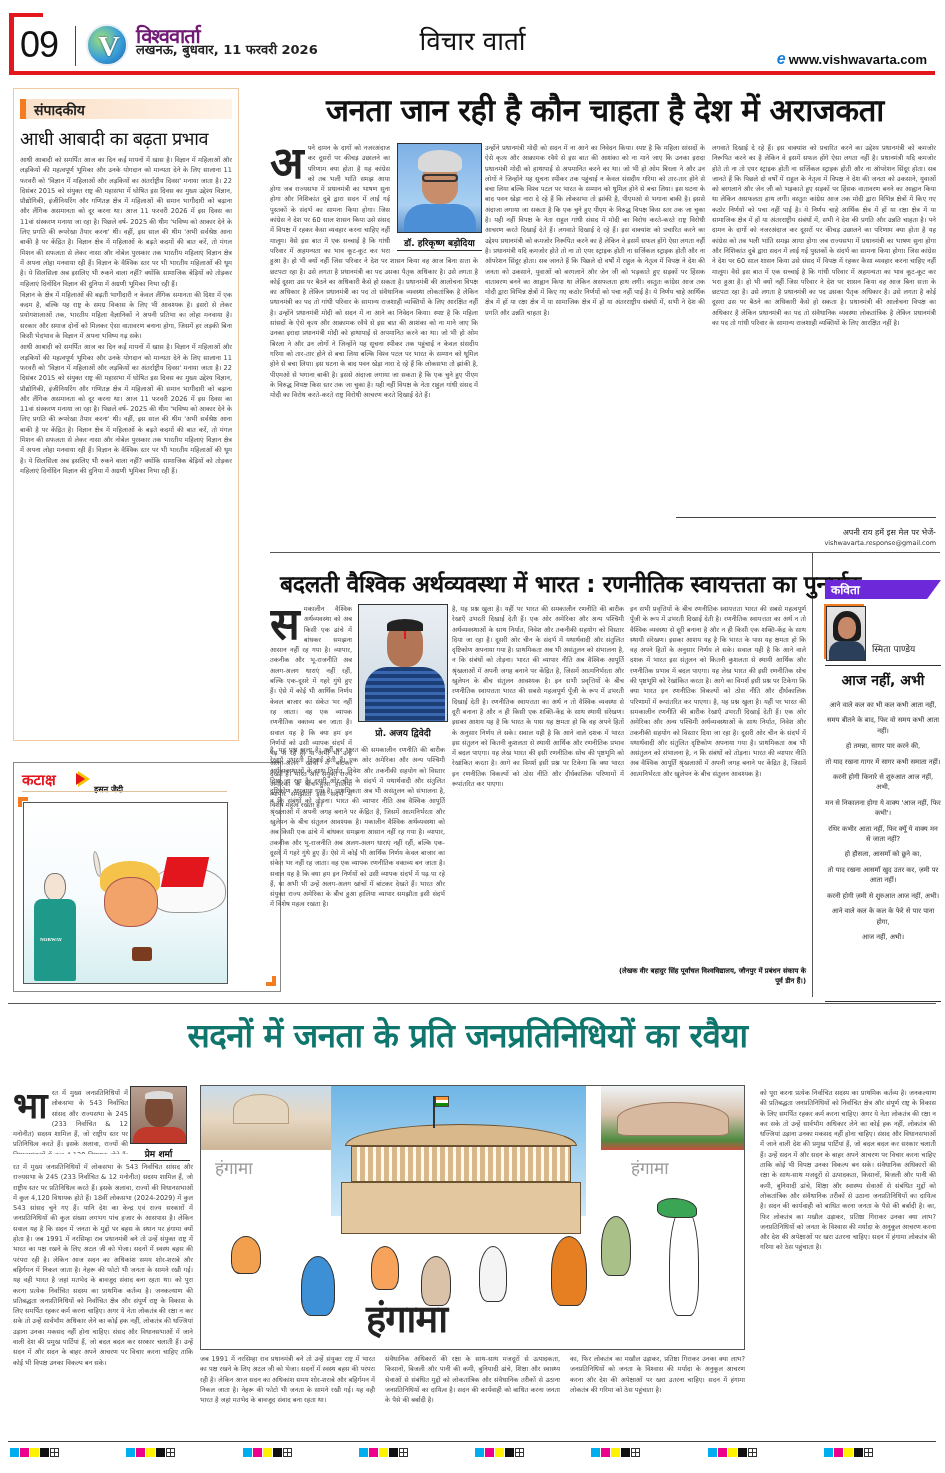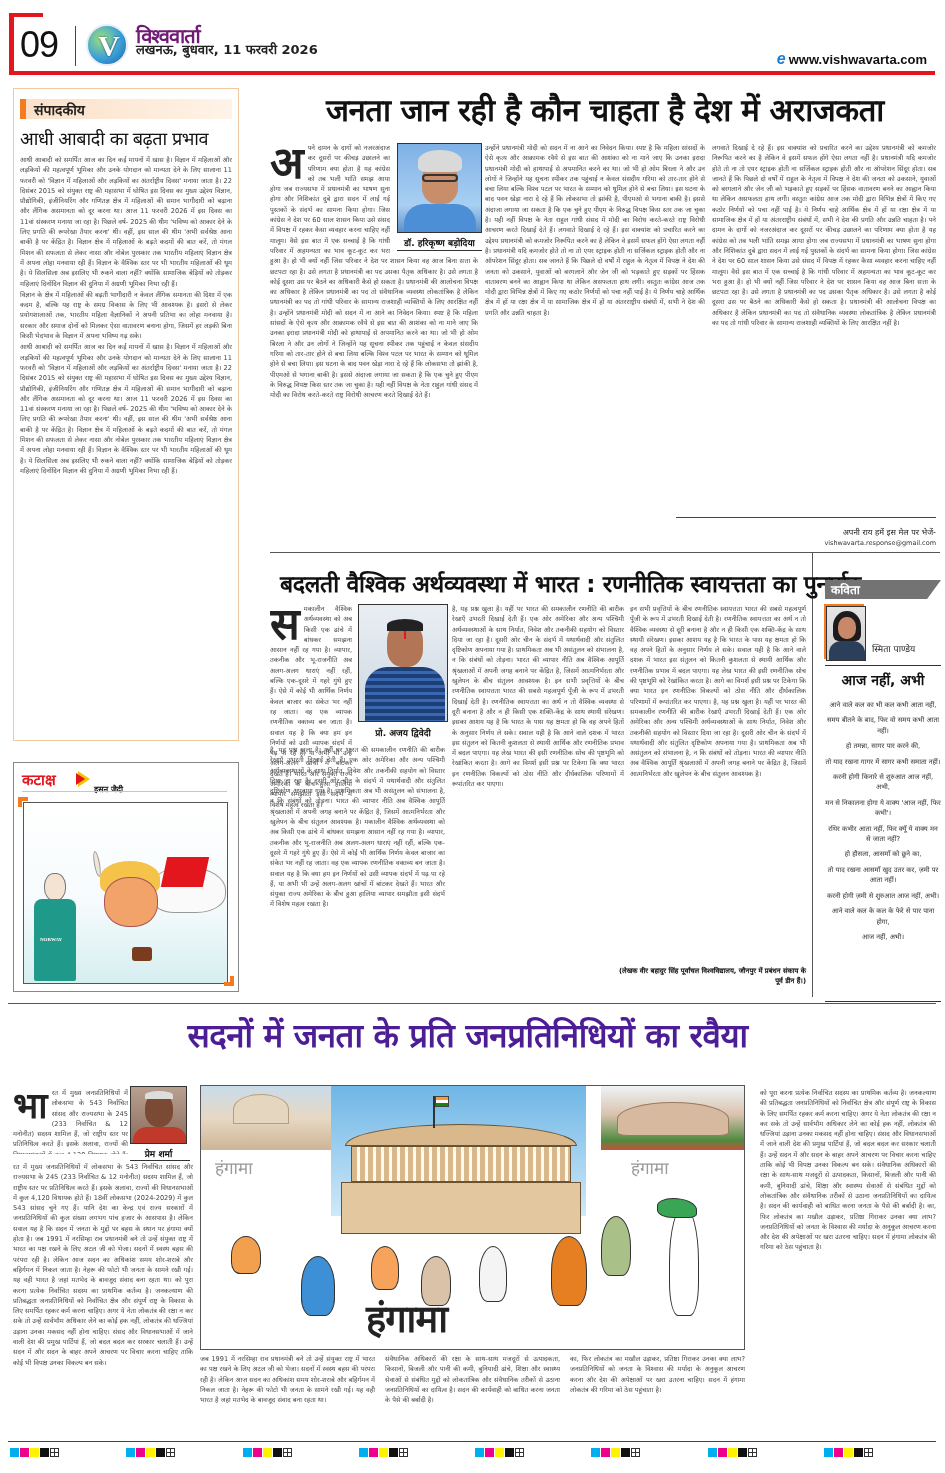--- a/index.html
+++ b/index.html
@@ -28,21 +28,21 @@
 
   
   .editorial { position: absolute; left: 13px; top: 88px; width: 226px; height: 653px; border: 1px solid #f0c9a3; padding: 0 6px; }
   .ed-tag { margin-top: 10px; height: 20px; background: linear-gradient(to right, #fbe0c7, #fff3e8); position: relative; }
   .ed-tag::before { content: ""; position: absolute; left: 0; top: 0; width: 6px; height: 20px; background: #f47b20; }
   .ed-tag span { position: absolute; left: 14px; top: 1px; font-size: 14px; font-weight: 700; color: #222; }
   .ed-headline { font-size: 18px; font-weight: 400; color: #111; margin: 7px 0 5px 0; letter-spacing: -0.5px; }
   .editorial .txt { height: 600px; }
 
   
-  .cartoon-box { position: absolute; left: 13px; top: 762px; width: 226px; height: 230px; border: 1px solid #888; }
+  .cartoon-box { position: absolute; left: 13px; top: 762px; width: 268px; height: 230px; border: 1px solid #888; }
   .kataksh { position: absolute; left: 8px; top: 6px; font-size: 15px; font-weight: 700; color: #e3161d; }
   .kataksh-arrow { position: absolute; left: 64px; top: 8px; width: 0; height: 0; border-top: 8px solid transparent; border-bottom: 8px solid transparent; border-left: 12px solid #f5c400; }
   .kataksh-arrow2 { position: absolute; left: 62px; top: 10px; width: 0; height: 0; border-top: 6px solid transparent; border-bottom: 6px solid transparent; border-left: 9px solid #e3161d; }
   .cartoonist { position: absolute; left: 80px; top: 9px; font-size: 8px; font-weight: 700; color: #111; margin-top: 11px; }
   .kataksh-rule { position: absolute; left: 8px; top: 28px; width: 205px; height: 1px; background: #e0c29a; }
   .cartoon-img { position: absolute; left: 9px; top: 39px; width: 205px; height: 182px; border: 1px solid #555; background: linear-gradient(180deg, #fff 0%, #f6fbfd 55%, #d6eef0 100%); overflow: hidden; }
   .c-man { position: absolute; left: 8px; top: 70px; width: 48px; height: 110px; }
   .c-man .head { position: absolute; left: 12px; top: 0; width: 22px; height: 28px; background: #f4e2d2; border-radius: 45%; border: 1px solid #777; }
   .c-man .body { position: absolute; left: 2px; top: 26px; width: 42px; height: 82px; background: #1f9a8a; border-radius: 8px 8px 2px 2px; }
   .c-man .label { position: absolute; left: 8px; top: 64px; font-size: 5px; color: #fff; font-family: "Liberation Serif", serif; font-weight: 700; }
@@ -80,35 +80,35 @@
   
   .a2-headline { position: absolute; left: 280px; top: 567px; font-size: 23px; font-weight: 700; color: #111; letter-spacing: -0.3px; }
   .photo-aj { left: 358px; top: 604px; width: 90px; height: 118px; background: linear-gradient(180deg, #e9eef3 0%, #cdd8e2 100%); }
   .photo-aj .face { position: absolute; left: 28px; top: 18px; width: 36px; height: 44px; background: #b27656; border-radius: 40%; }
   .photo-aj .hair { position: absolute; left: 28px; top: 14px; width: 36px; height: 12px; background: #222; border-radius: 50% 50% 0 0; }
   .photo-aj .tilak { position: absolute; left: 45px; top: 26px; width: 2px; height: 8px; background: #e3161d; }
   .photo-aj .shirt { position: absolute; left: 6px; top: 62px; width: 80px; height: 60px; background: repeating-linear-gradient(180deg, #1d3f77 0 4px, #3a68b0 4px 7px); border-radius: 22px 22px 0 0; }
   .byline-note { position: absolute; left: 618px; top: 966px; width: 188px; font-size: 6.8px; font-weight: 700; line-height: 10px; text-align: right; color: #111; }
 
   
-  .kavita-tag { position: absolute; left: 825px; top: 580px; width: 116px; height: 19px; background: #737373; clip-path: polygon(0 0, 100% 0, 88% 100%, 0 100%); }
+  .kavita-tag { position: absolute; left: 825px; top: 580px; width: 116px; height: 19px; background: #6d28d9; clip-path: polygon(0 0, 100% 0, 88% 100%, 0 100%); }
   .kavita-tag span { position: absolute; left: 6px; top: 1px; font-size: 12px; color: #fff; font-weight: 700; }
   .poet-photo { position: absolute; left: 826px; top: 606px; width: 40px; height: 55px; border: 1px solid #333; background: linear-gradient(180deg, #e6e6e6, #cfcfcf); overflow: hidden; box-shadow: -2px -2px 0 #f47b20; }
   .poet-photo .hair { position: absolute; left: 6px; top: 4px; width: 28px; height: 30px; background: #1c1c1c; border-radius: 50% 50% 20% 20%; }
   .poet-photo .face { position: absolute; left: 11px; top: 10px; width: 18px; height: 22px; background: #c7896a; border-radius: 45%; }
   .poet-photo .top { position: absolute; left: 2px; top: 34px; width: 36px; height: 24px; background: #2b3e5a; border-radius: 12px 12px 0 0; }
   .poet-name { position: absolute; left: 872px; top: 642px; font-size: 9px; color: #222; }
   .poem-rule1 { position: absolute; left: 825px; top: 665px; width: 116px; height: 1px; background: #333; }
   .poem-title { position: absolute; left: 825px; top: 670px; width: 116px; text-align: center; font-size: 14px; font-weight: 700; color: #111; }
   .poem { position: absolute; left: 825px; top: 700px; width: 116px; text-align: center; }
   .poem .st { font-size: 6.8px; line-height: 10.4px; color: #333; margin-bottom: 5px; }
   .poem-rule2 { position: absolute; left: 825px; top: 1001px; width: 116px; height: 1px; background: #333; }
 
   
-  .a3-headline { position: absolute; left: 0; width: 935px; top: 1012px; text-align: center; font-size: 33px; font-weight: 700; color: #4c1d95; letter-spacing: -0.5px; }
+  .a3-headline { position: absolute; left: 0; width: 935px; top: 1012px; text-align: center; font-size: 33px; font-weight: 700; color: #0f766e; letter-spacing: -0.5px; }
   .photo-ps { left: 130px; top: 1086px; width: 57px; height: 58px; background: linear-gradient(180deg, #b9a090, #8d6c5c); }
   .photo-ps .face { position: absolute; left: 14px; top: 6px; width: 28px; height: 34px; background: #7b4a34; border-radius: 45%; }
   .photo-ps .hair { position: absolute; left: 14px; top: 4px; width: 28px; height: 8px; background: #ddd; border-radius: 50% 50% 0 0; }
   .photo-ps .shirt { position: absolute; left: 2px; top: 40px; width: 54px; height: 20px; background: #c0392b; border-radius: 14px 14px 0 0; }
 
   .hungama-art { position: absolute; left: 200px; top: 1085px; width: 545px; height: 265px; border: 1px solid #555; background: #fff; overflow: hidden; }
   .h-sky { position: absolute; left: 130px; top: 0; width: 255px; height: 130px; background: linear-gradient(180deg, #6fb6e6 0%, #cfe9f8 100%); }
   .h-bldg-left { position: absolute; left: 0; top: 0; width: 132px; height: 64px; background: linear-gradient(180deg, #c9dcea 0%, #e7d8c4 50%, #cdb596 100%); }
   .h-bldg-left .dome { position: absolute; left: 32px; top: 8px; width: 56px; height: 30px; background: #e5d6c0; border-radius: 50% 50% 0 0; border: 1px solid #b79d7d; }
   .h-bldg-right { position: absolute; left: 400px; top: 0; width: 143px; height: 64px; background: linear-gradient(180deg, #eef3f6 0%, #d9c2ae 45%, #4f8a3f 85%, #c94f3d 100%); }
@@ -138,20 +138,21 @@
   <div class="mast-redbar-v"></div>
   <div class="mast-redbar-t"></div>
   <div class="mast-redbar-b"></div>
   <div class="page-num">09</div>
   <div class="mast-sep"></div>
   <div class="logo">
       <span>V</span>
     </div>
   <div class="brand">विश्ववार्ता</div>
   <div class="dateline">लखनऊ,   बुधवार, 11 फरवरी 2026</div>
+  <div class="section-title">विचार वार्ता</div>
   <div class="site"><span class="e">e</span><span>www.vishwavarta.com</span></div>
 </header>
 
 <section class="editorial">
   <div class="ed-tag">
       <span>संपादकीय</span>
     </div>
   <h2 class="ed-headline">आधी आबादी का बढ़ता प्रभाव</h2>
   <div class="txt">
     <p>आधी आबादी को समर्पित आज का दिन कई मायनों में खास है। विज्ञान में महिलाओं और लड़कियों की महत्वपूर्ण भूमिका और उनके योगदान को मान्यता देने के लिए सालाना 11 फरवरी को 'विज्ञान में महिलाओं और लड़कियों का अंतर्राष्ट्रीय दिवस' मनाया जाता है। 22 दिसंबर 2015 को संयुक्त राष्ट्र की महासभा में घोषित इस दिवस का मुख्य उद्देश्य विज्ञान, प्रौद्योगिकी, इंजीनियरिंग और गणितज्ञ क्षेत्र में महिलाओं की समान भागीदारी को बढ़ाना और लैंगिक असमानता को दूर करना था। आज 11 फरवरी 2026 में इस दिवस का 11वां संस्करण मनाया जा रहा है। पिछले वर्ष- 2025 की थीम 'भविष्य को आकार देने के लिए प्रगति की रूपरेखा तैयार करना' थी। वहीं, इस साल की थीम 'अभी सर्वश्रेष्ठ आना बाकी है पर केंद्रित है। विज्ञान क्षेत्र में महिलाओं के बढ़ते कदमों की बात करें, तो मंगल मिशन की सफलता से लेकर नासा और नोबेल पुरस्कार तक भारतीय महिलाएं विज्ञान क्षेत्र में अपना लोहा मनवाया रही हैं। विज्ञान के वैश्विक स्तर पर भी भारतीय महिलाओं की धूम है। ये सिलसिला अब इसलिए भी रुकने वाला नहीं? क्योंकि सामाजिक बेड़ियों को तोड़कर महिलाएं दिनोंदिन विज्ञान की दुनिया में अग्रणी भूमिका निभा रही हैं।</p>

